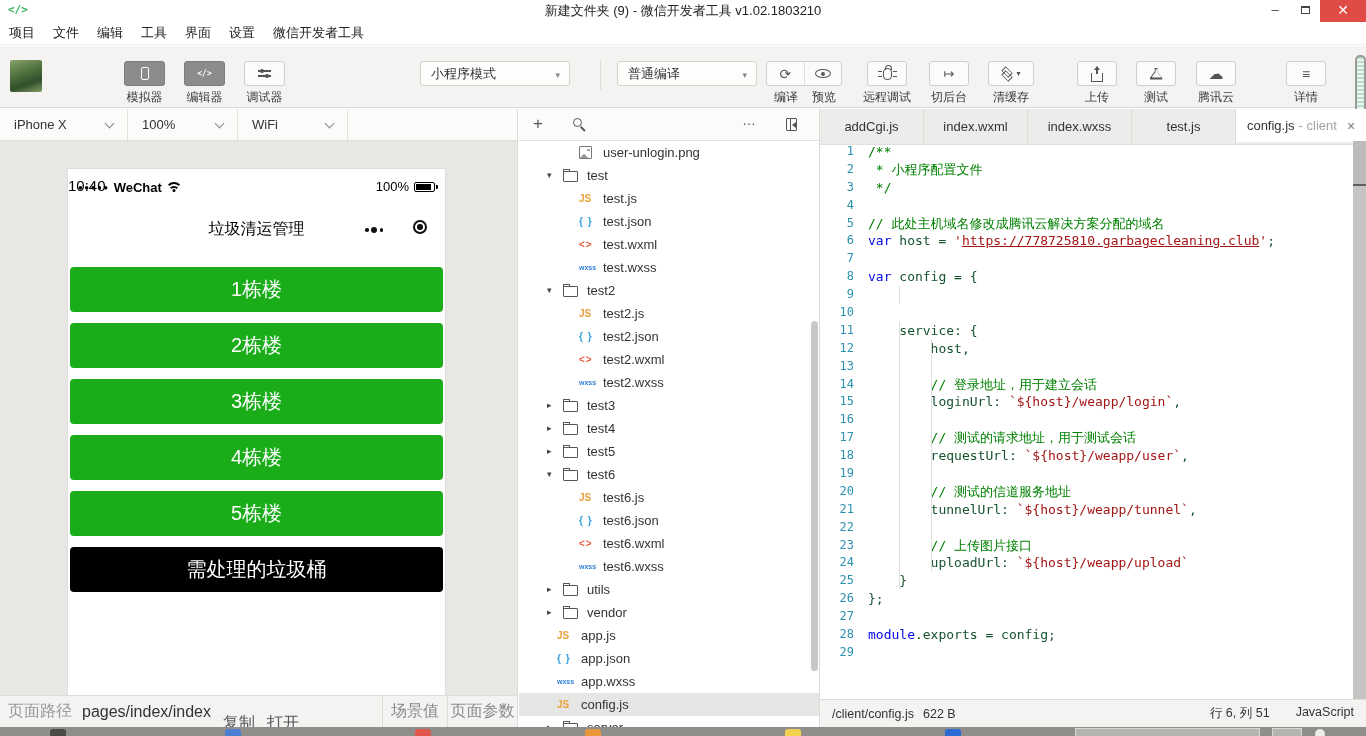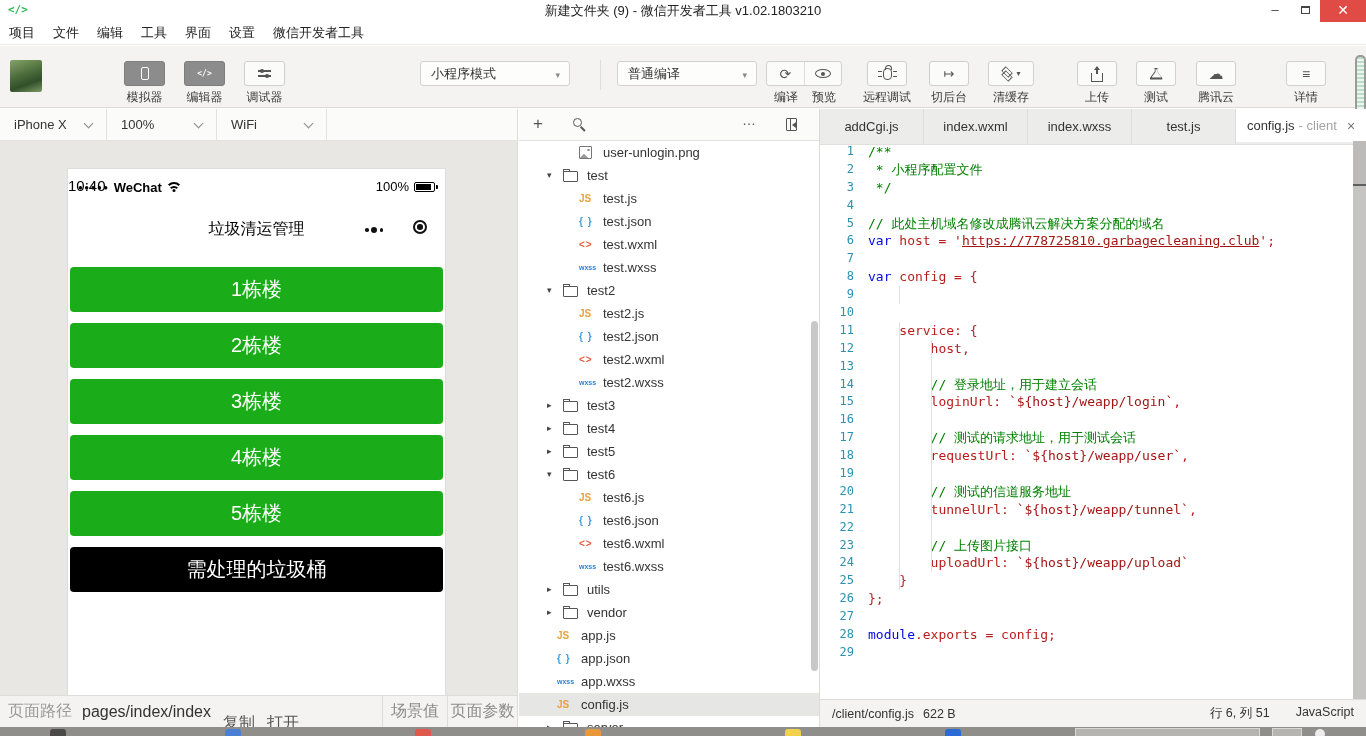--- a/index.html
+++ b/index.html
@@ -153,21 +153,21 @@
   .code-area{position:absolute;left:0;top:32px;right:13px;bottom:28px;overflow:hidden;padding-top:2px;}
   .code-line{display:flex;height:17.9px;line-height:17.9px;font-family:"DejaVu Sans Mono",monospace;font-size:13px;}
   .ln{width:34px;text-align:right;color:#2b91af;flex:none;font-size:12px;}
   .lc{position:relative;padding-left:14px;white-space:pre;color:#111;}
   .lc span{white-space:pre;}
   .gd{position:absolute;top:0;bottom:0;border-left:1px solid #e0e0e0;}
   .tk-kw{color:#0008e8;}
   .tk-cm{color:#008000;}
   .tk-st{color:#a31515;}
   .tk-url{color:#a31515;text-decoration:underline;}
-  .tk-tx{color:#b91c1c;}
+  .tk-tx{color:#14532d;}
   .ed-scroll{position:absolute;right:0;top:32px;width:13px;bottom:28px;background:#c5c4c2;}
   .ed-thumb{position:absolute;left:0;right:0;top:0;height:45px;background:#bcbbb9;border-bottom:2px solid #5f5f5f;}
   .ed-status{position:absolute;left:0;bottom:0;right:0;height:28px;background:#f4f3f1;border-top:1px solid #dddcd9;
     display:flex;align-items:center;font-size:12.5px;color:#333;padding:0 12px;}
   .es-size{margin-left:9px;}
   .es-right{margin-left:auto;display:flex;}
   .es-lang{margin-left:26px;}
 
   
   .taskbar{position:absolute;left:0;bottom:0;right:0;height:9px;background:#8f8e8b;overflow:hidden;}
@@ -271,21 +271,21 @@
       </div>
     <div class="act-label" style="left:1291px;width:30px;" data-interactable="false">详情</div>
 
     <div class="tb-stripes" data-interactable="true"></div>
   </div>
 
   <div class="main" data-interactable="false">
 
     <div class="sim-pane" data-interactable="false">
       <div class="sim-toolbar" data-interactable="false">
-        <div class="sim-dd" style="width:107px;" data-interactable="true">
+        <div class="sim-dd" style="width:128px;" data-interactable="true">
           <span data-interactable="false">iPhone X</span><i class="chev2" data-interactable="false"></i>
         </div>
         <div class="sim-dd" data-interactable="true">
           <span data-interactable="false">100%</span><i class="chev2" data-interactable="false"></i>
         </div>
         <div class="sim-dd" data-interactable="true">
           <span data-interactable="false">WiFi</span><i class="chev2" data-interactable="false"></i>
         </div>
       </div>
 

